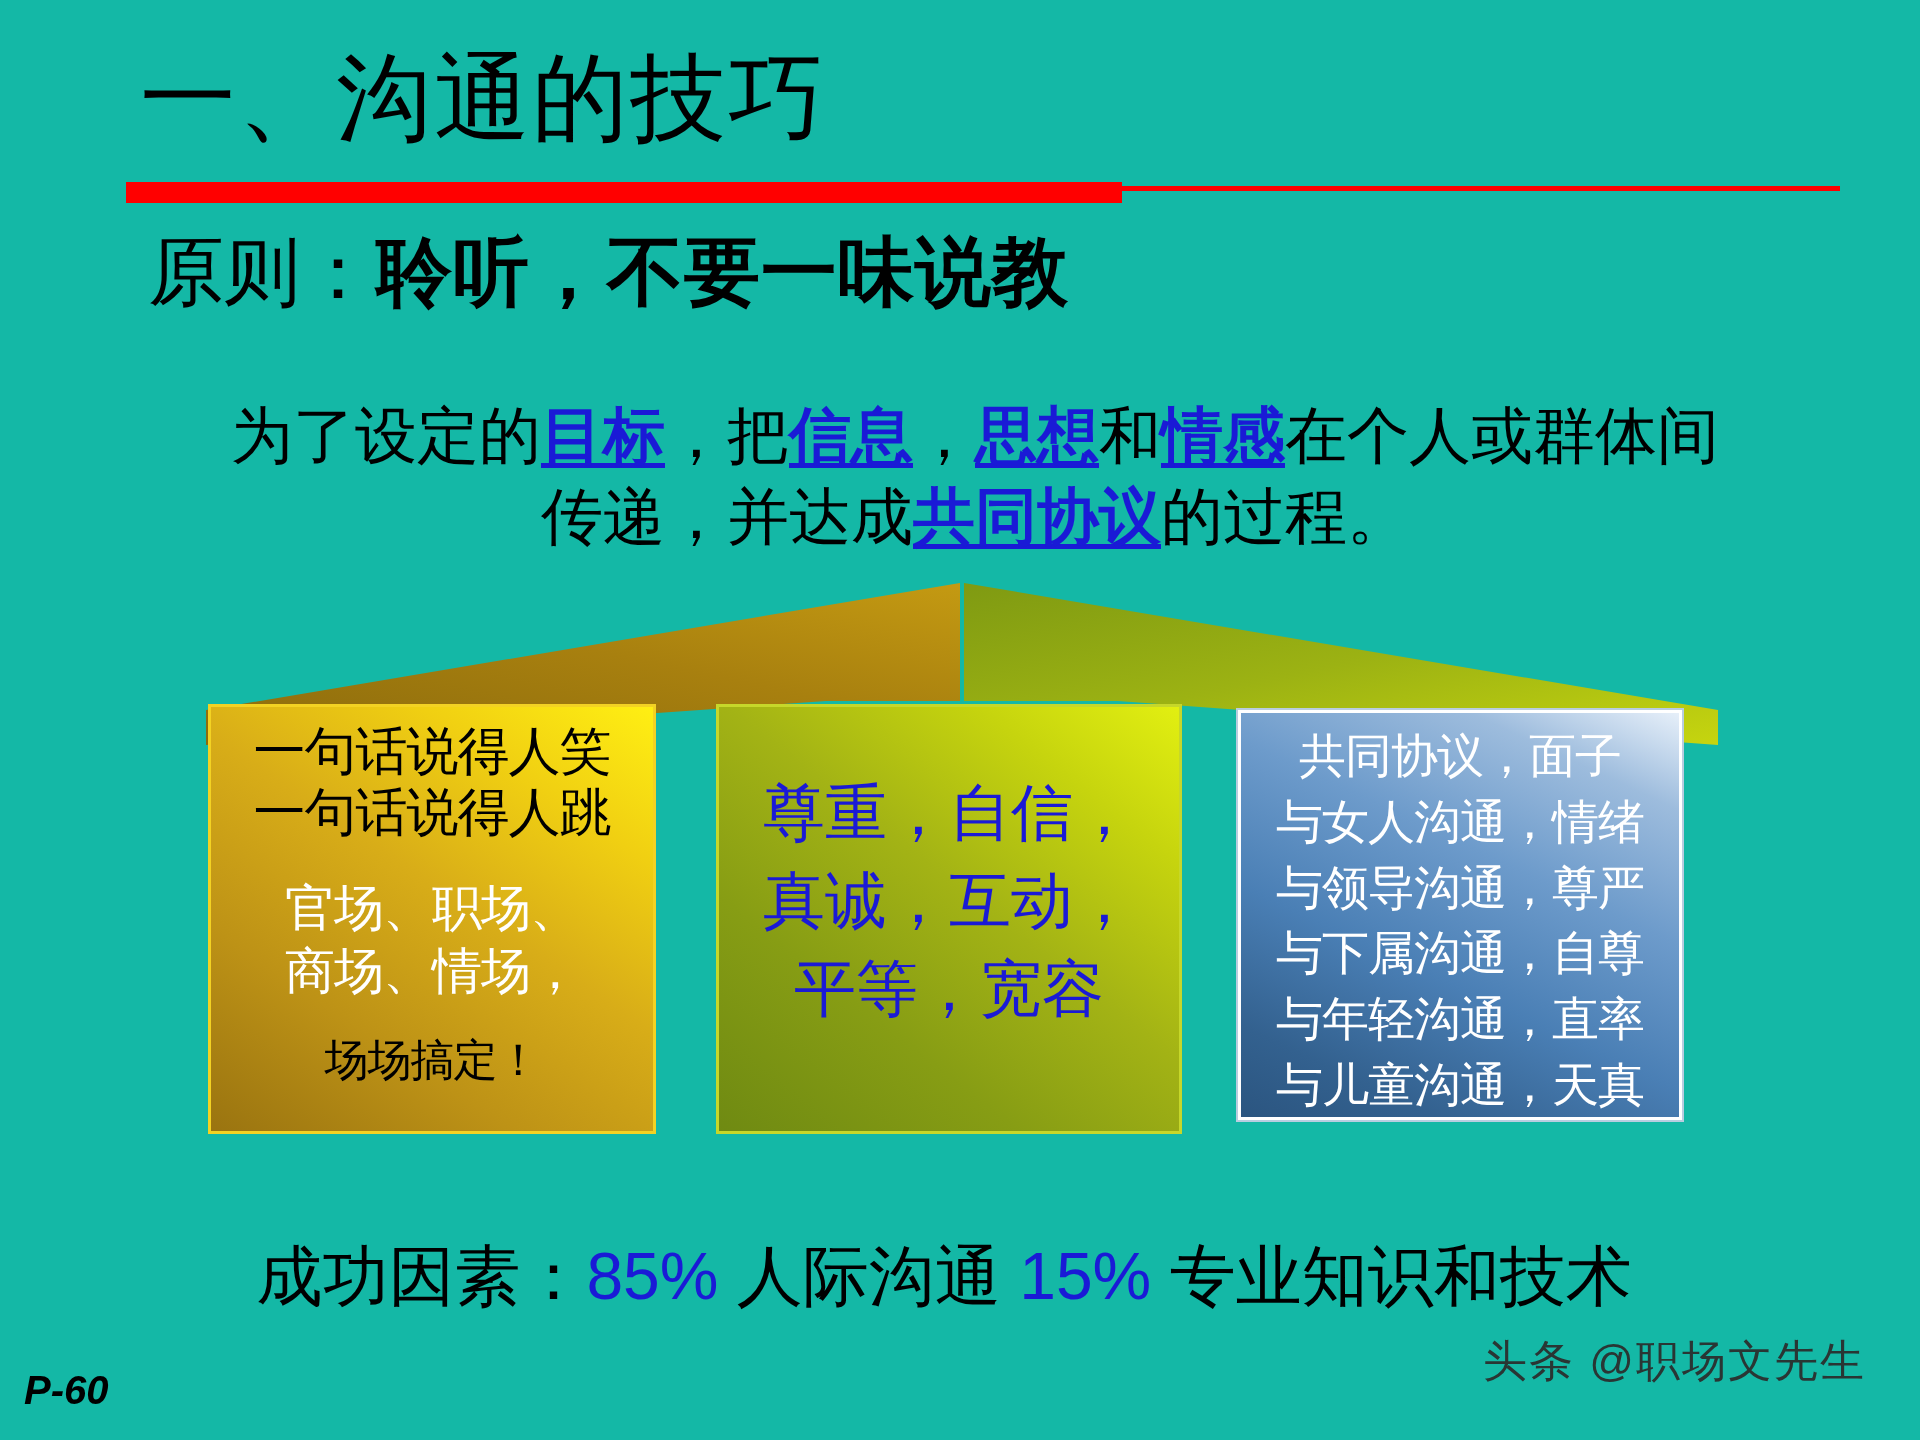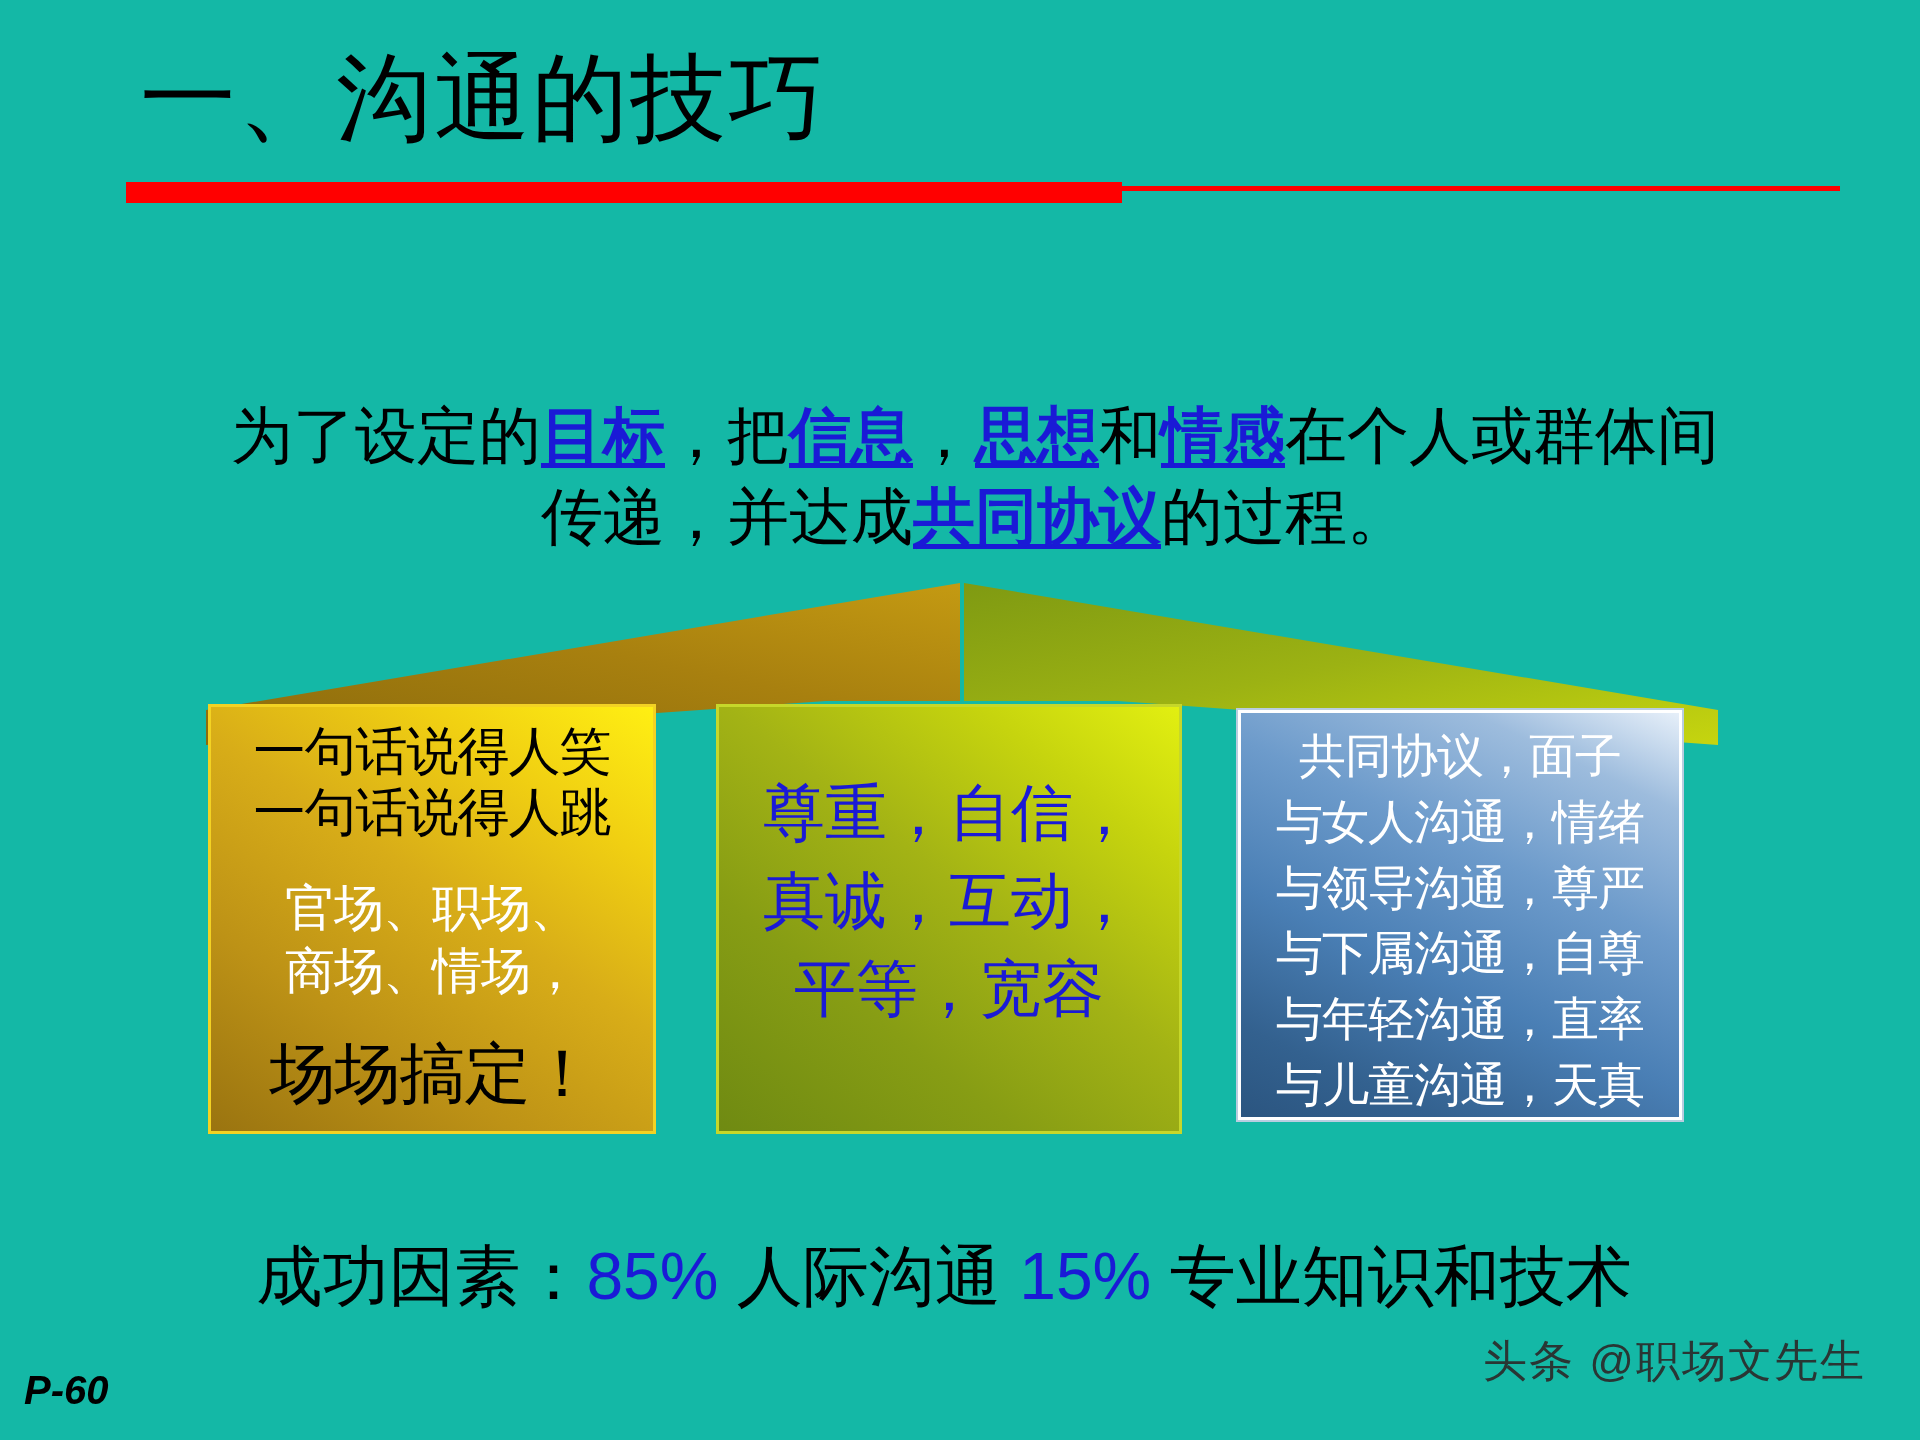--- a/index.html
+++ b/index.html
@@ -129,21 +129,21 @@
   }
   .gold-bot {
     top: 170px;
     font-size: 50px;
     line-height: 1.26;
     color: #ffffff;
     letter-spacing: -1px;
   }
   .gold-last {
     top: 325px;
-    font-size: 66px;
+    font-size: 44px;
     line-height: 1.26;
     color: #000000;
     letter-spacing: -1px;
   }
 
   
   .box-olive {
     left: 716px;
     top: 4px;
     width: 466px;
@@ -213,20 +213,21 @@
 </style>
 </head>
 <body>
 
 <div class="slide">
 
   <div class="title">一、沟通的技巧</div>
   <div class="rule-thick"></div>
   <div class="rule-thin"></div>
 
+  <div class="principle"><span class="lead">原则：</span><span class="strong">聆听，不要一味说教</span></div>
 
   <div class="para"><span>为了设定的</span><span class="kw">目标</span><span>，把</span><span class="kw">信息</span><span>，</span><span class="kw">思想</span><span>和</span><span class="kw">情感</span><span>在个人或群体间传递，并达成</span><span class="kw">共同协议</span><span>的过程。</span></div>
 
   <svg class="pyramid" viewBox="0 0 1920 200" preserveAspectRatio="none">
     <defs>
       <linearGradient id="gradLeftWedge" x1="0" y1="1" x2="1" y2="0">
         <stop offset="0" stop-color="#8a6a0c"></stop>
         <stop offset="0.55" stop-color="#a8800f"></stop>
         <stop offset="1" stop-color="#c49a12"></stop>
       </linearGradient>

